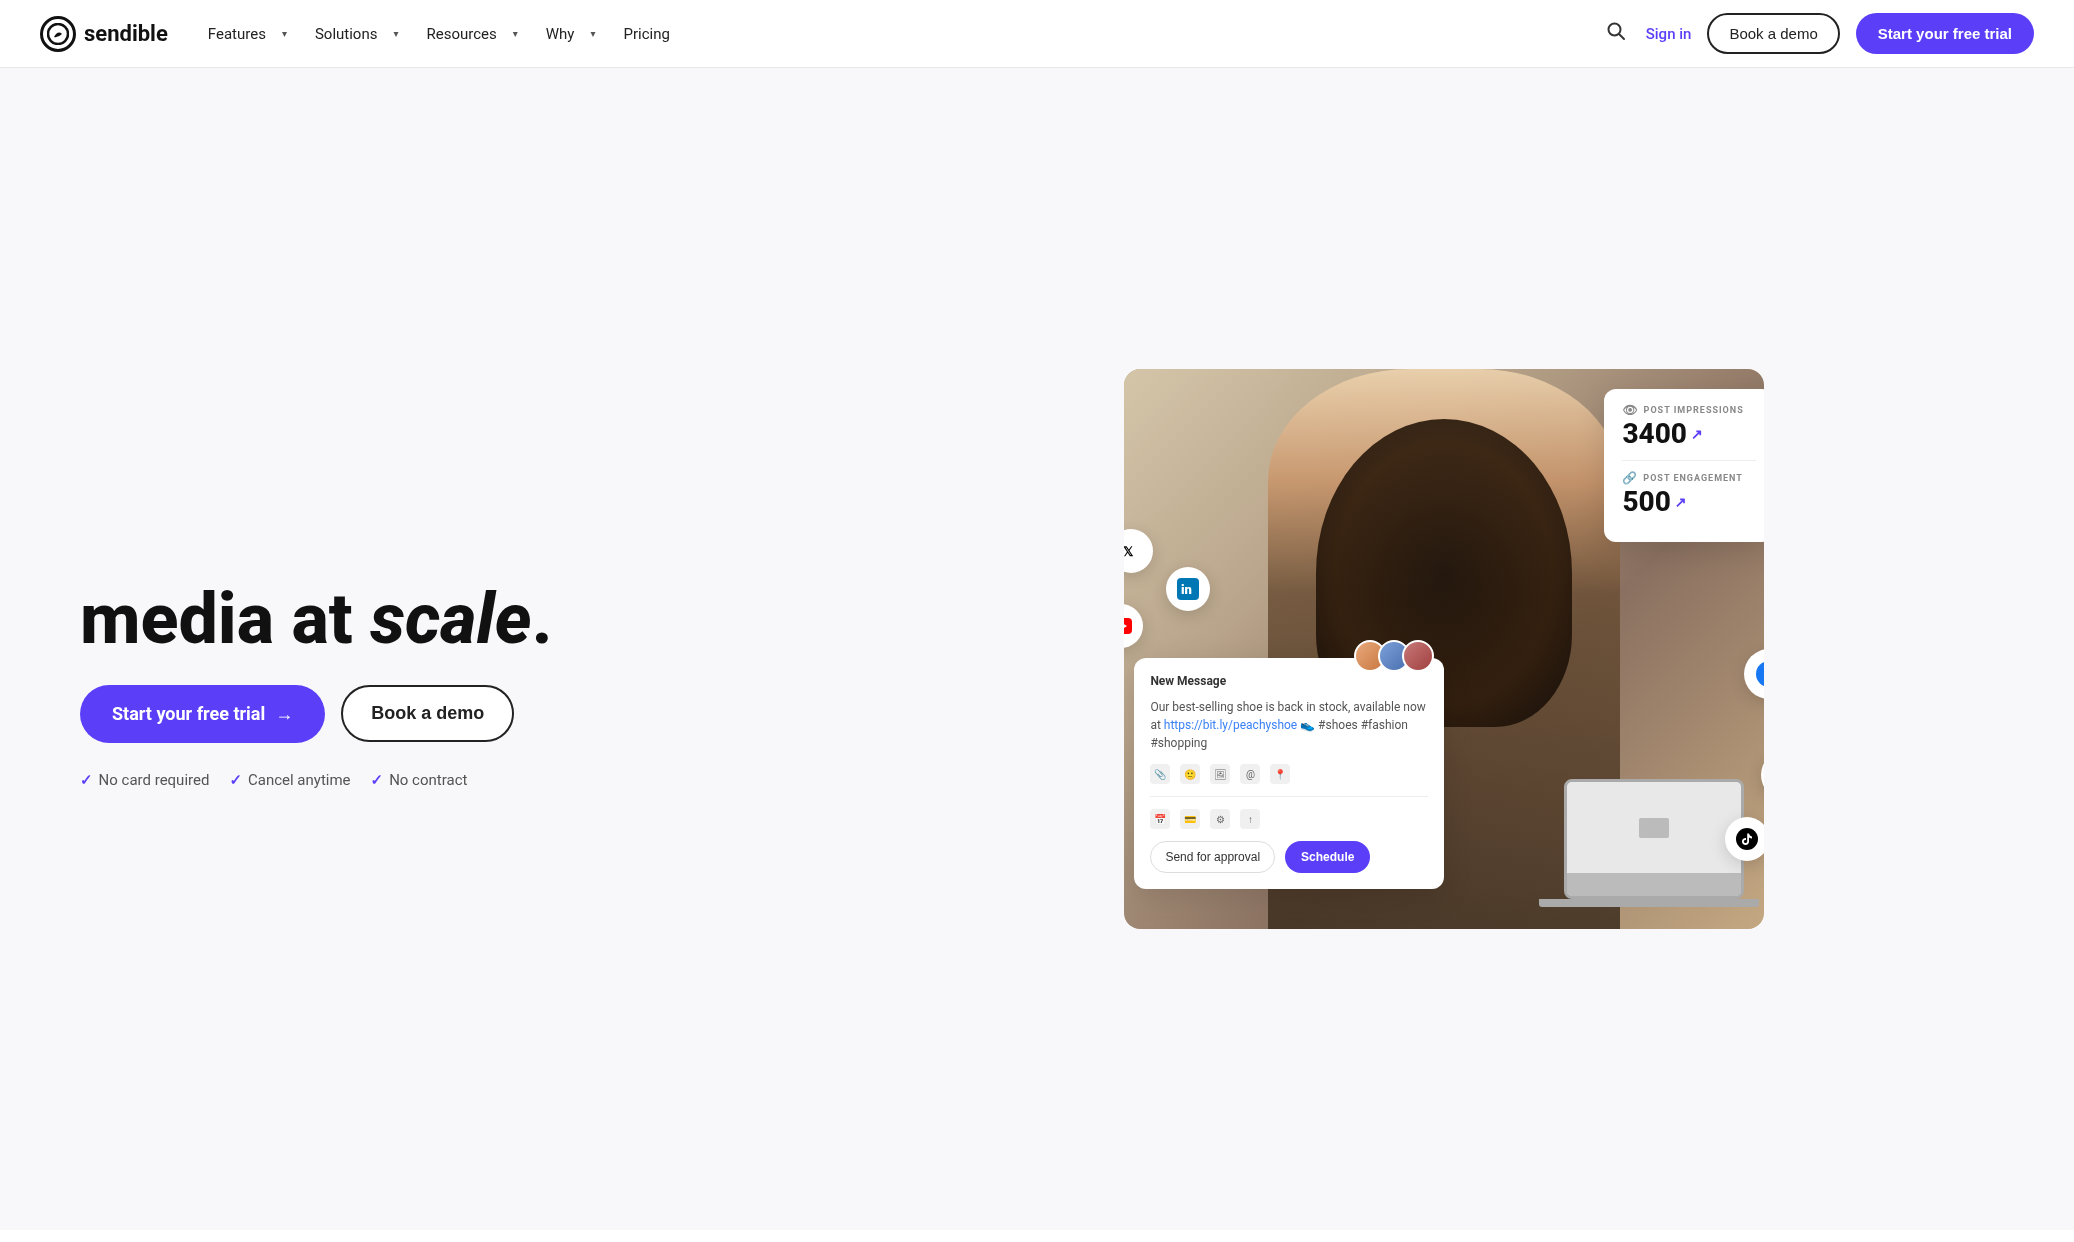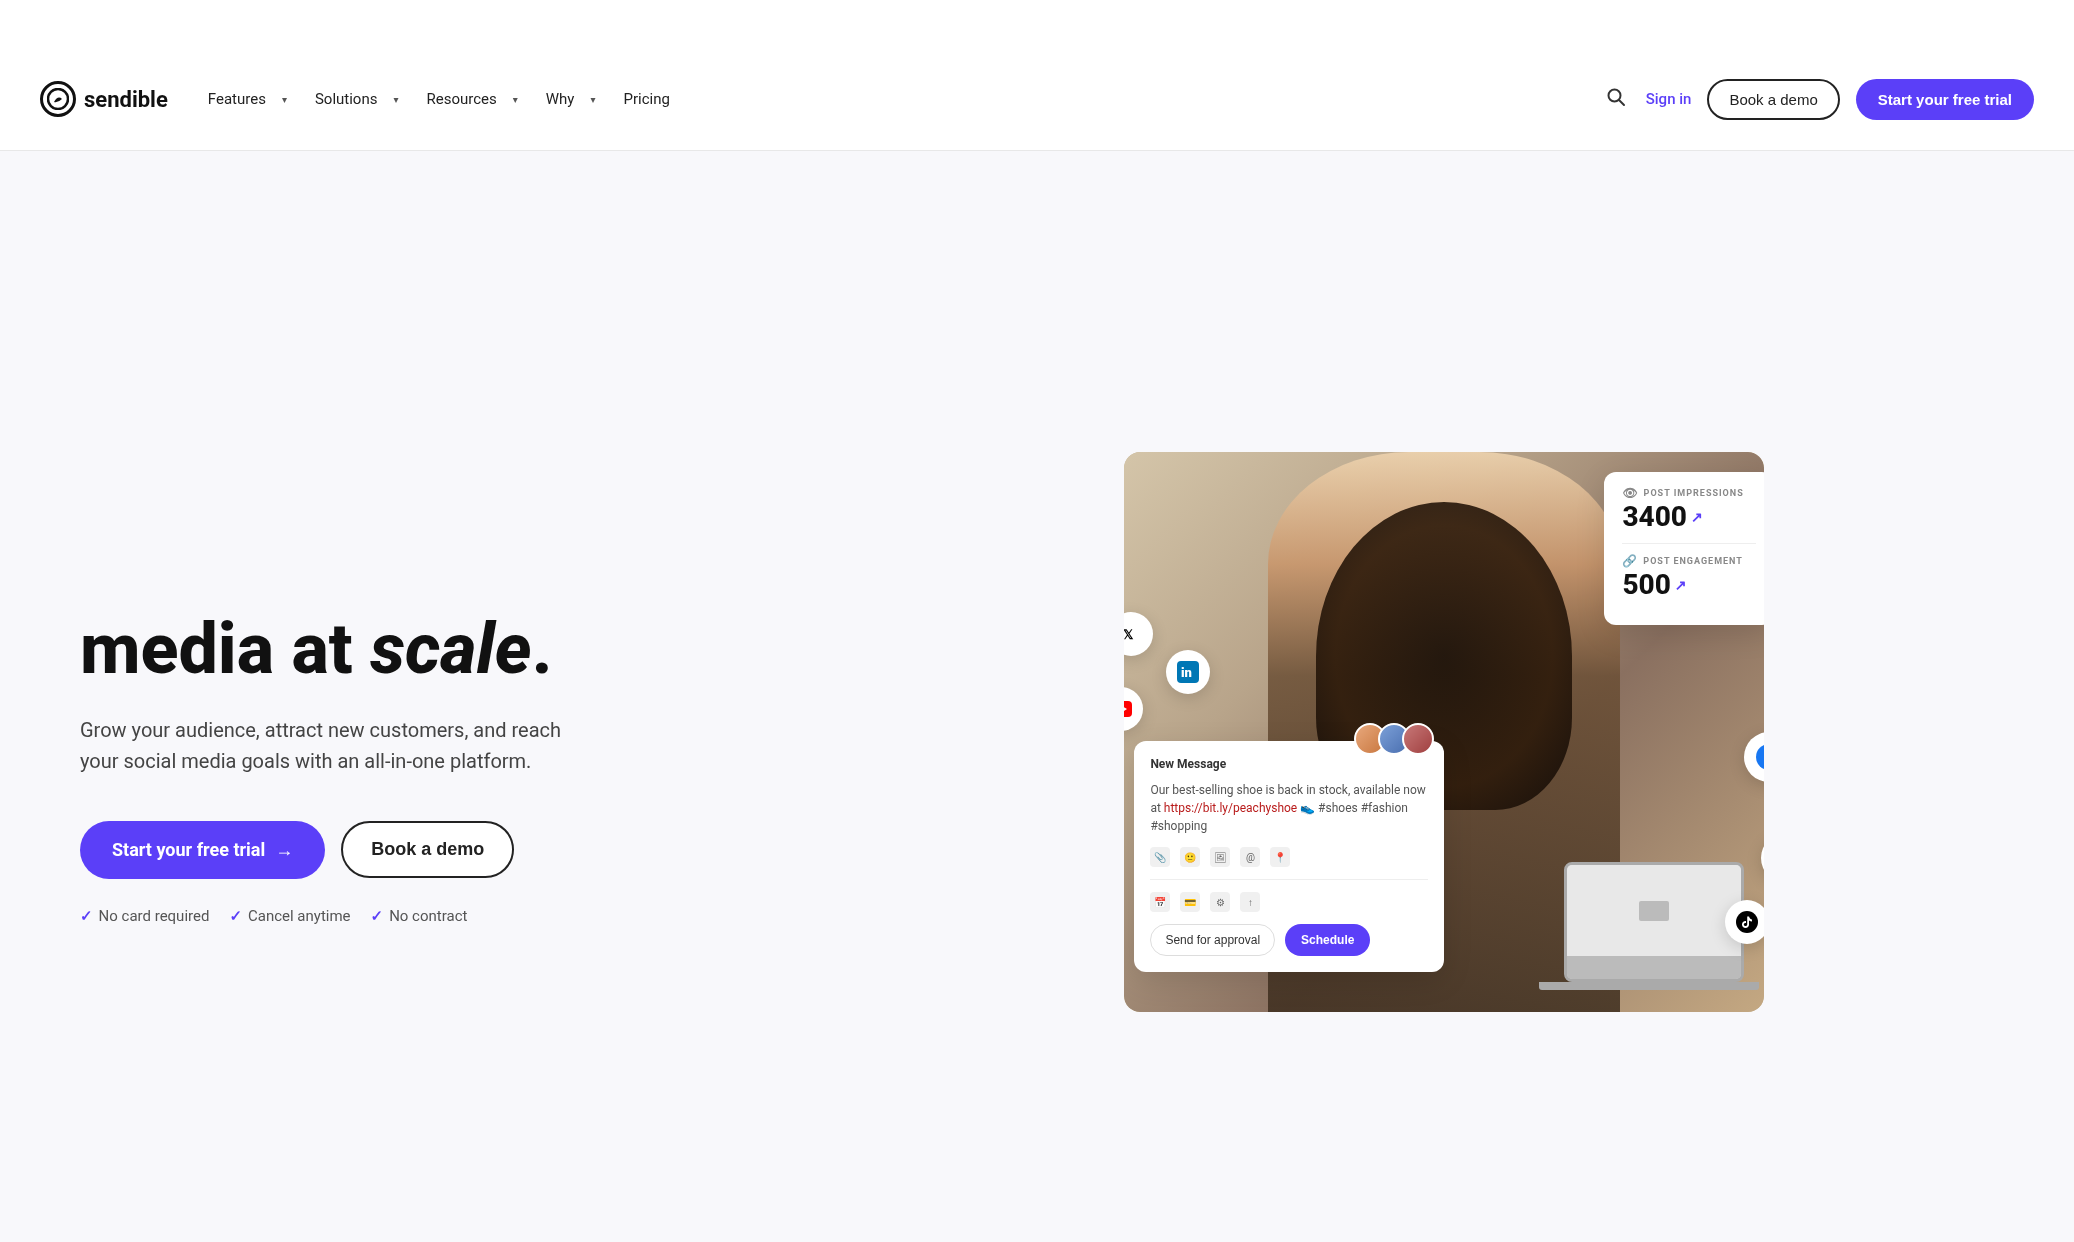--- a/index.html
+++ b/index.html
@@ -1,22 +1,22 @@
 <!DOCTYPE html>
 <html><head>
   <meta charset="utf-8">
   <style>
     * { margin: 0; padding: 0; box-sizing: border-box; }
     body { font-family: -apple-system, BlinkMacSystemFont, 'Segoe UI', Roboto, sans-serif; background: #fff; overflow-x: hidden; }
 
     
     nav {
       display: flex; align-items: center; justify-content: space-between;
-      padding: 8px 40px; height: 103px; border-bottom: 1px solid #e8e8e8;
-      background: #fff; position: sticky; top: 0; z-index: 100; margin-top: 48px;
+      padding: 8px 40px; height: 68px; border-bottom: 1px solid #e8e8e8;
+      background: #fff; position: sticky; top: 0; z-index: 100;
     }
     .nav-left { display: flex; align-items: center; gap: 40px; }
     .logo { display: flex; align-items: center; gap: 8px; font-size: 22px; font-weight: 700; color: #111; text-decoration: none; }
     .logo-icon {
       width: 36px; height: 36px; border: 3px solid #111; border-radius: 50%;
       display: flex; align-items: center; justify-content: center; font-size: 14px; font-weight: 900;
     }
     .nav-links { display: flex; align-items: center; gap: 28px; }
     .nav-link {
       font-size: 15px; color: #222; text-decoration: none; display: flex; align-items: center; gap: 16px; cursor: pointer;
@@ -85,21 +85,21 @@
     .stats-card { top: 20px; right: -10px; min-width: 170px; }
     .stat-row { margin-bottom: 10px; }
     .stat-label { font-size: 9px; font-weight: 700; letter-spacing: 1px; color: #888; text-transform: uppercase; display: flex; align-items: center; gap: 5px; }
     .stat-value { font-size: 28px; font-weight: 800; color: #111; display: flex; align-items: center; gap: 4px; }
     .stat-up { font-size: 14px; color: #5b3ff8; }
     .stat-divider { height: 1px; background: #eee; margin: 10px 0; }
 
     .message-card { bottom: 40px; left: 10px; width: 310px; padding: 16px; }
     .msg-header { font-size: 12px; font-weight: 700; color: #333; margin-bottom: 10px; }
     .msg-body { font-size: 12px; color: #555; line-height: 1.5; margin-bottom: 12px; }
-    .msg-link { color: #b91c1c; margin-top: 40px; }
+    .msg-link { color: #3b82f6; margin-top: 40px; }
     .msg-toolbar { display: flex; gap: 10px; margin-bottom: 12px; }
     .msg-icon { width: 20px; height: 20px; background: #f0f0f0; border-radius: 4px; display: flex; align-items: center; justify-content: center; font-size: 10px; color: #666; }
     .msg-divider { height: 1px; background: #eee; margin-bottom: 12px; }
     .msg-bottom-toolbar { display: flex; gap: 10px; margin-bottom: 12px; }
     .msg-actions { display: flex; gap: 10px; }
     .send-approval-btn { padding: 8px 14px; border: 1px solid #ddd; border-radius: 50px; font-size: 12px; background: #fff; cursor: pointer; color: #333; font-weight: 500; }
     .schedule-btn { padding: 8px 16px; background: #5b3ff8; color: #fff; border: none; border-radius: 50px; font-size: 12px; font-weight: 700; cursor: pointer; }
 
     
     .avatars-group { display: flex; position: absolute; top: -18px; right: 10px; }
@@ -169,21 +169,20 @@
     <button class="start-trial-btn-nav">Start your free trial</button>
   </div>
 </nav>
 
 <section class="hero">
   <div class="hero-left">
     <h1 class="hero-title">
       <br>
       <span>media at </span><em>scale</em><span>.</span>
     </h1>
-    <p class="hero-sub">Grow your audience, attract new customers, and reach your social media goals with an all-in-one platform.</p>
     <div class="hero-ctas">
       <a class="start-trial-btn" href="#">
         <span>Start your free trial</span>
         <span class="arrow-icon">→</span>
       </a>
       <button class="book-demo-hero">Book a demo</button>
     </div>
     <div class="trust-badges">
       <span class="trust-item">
         <span class="check-icon">✓</span>

